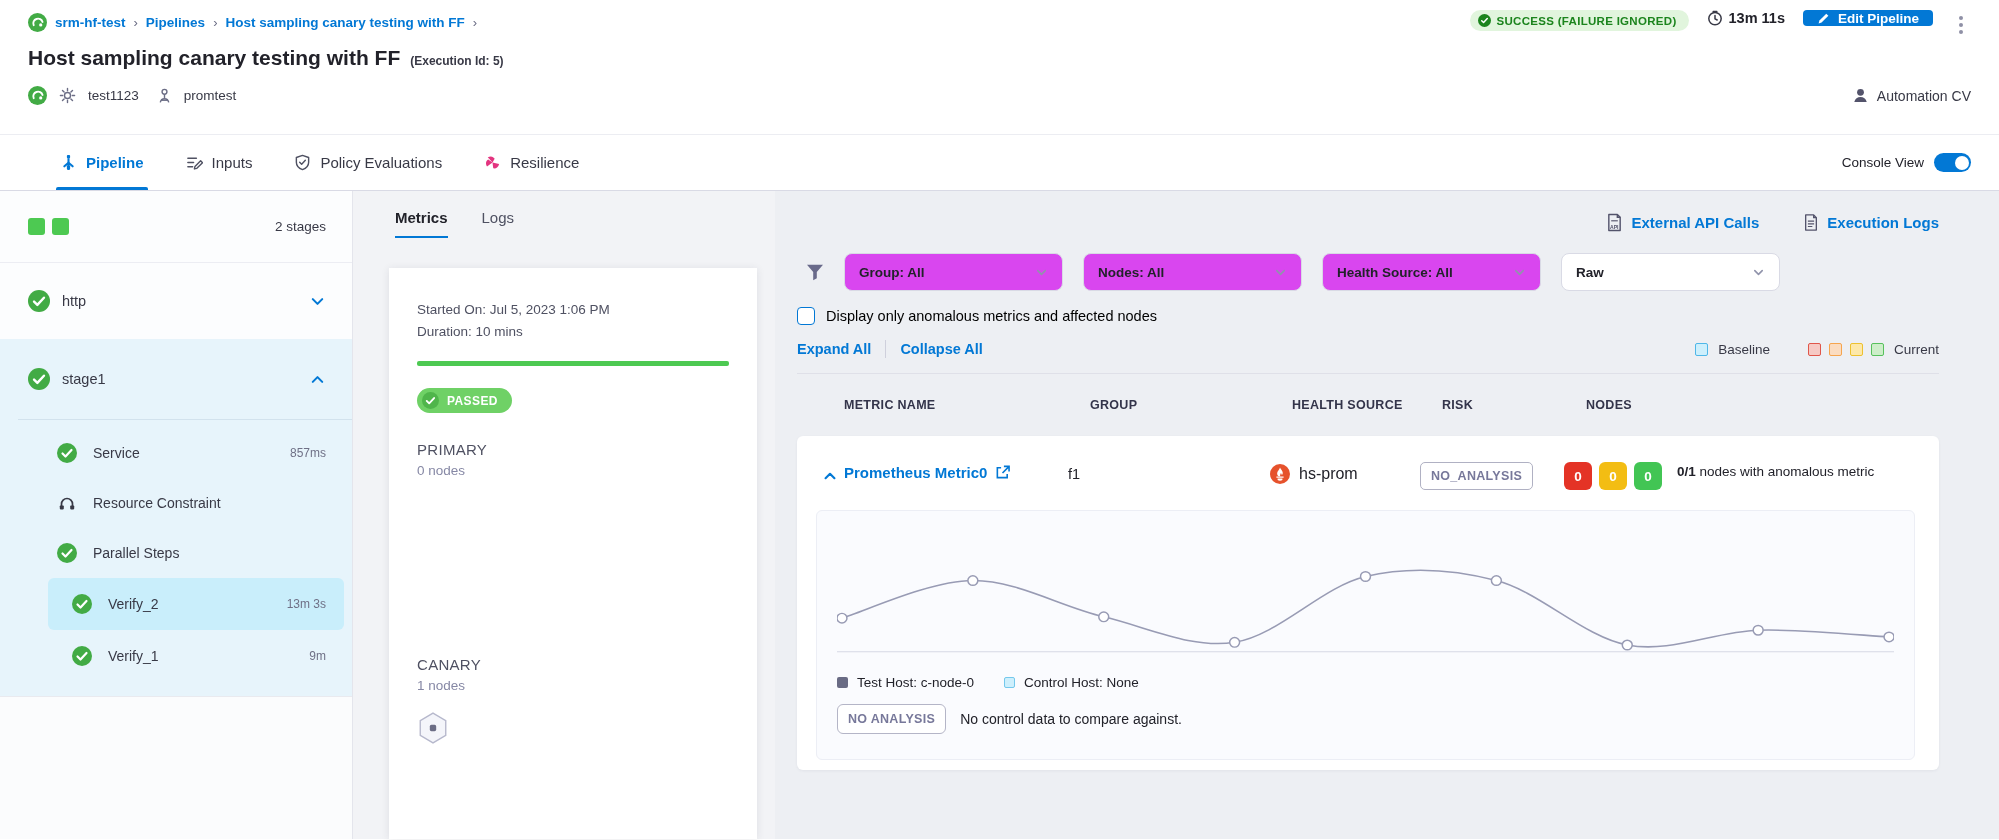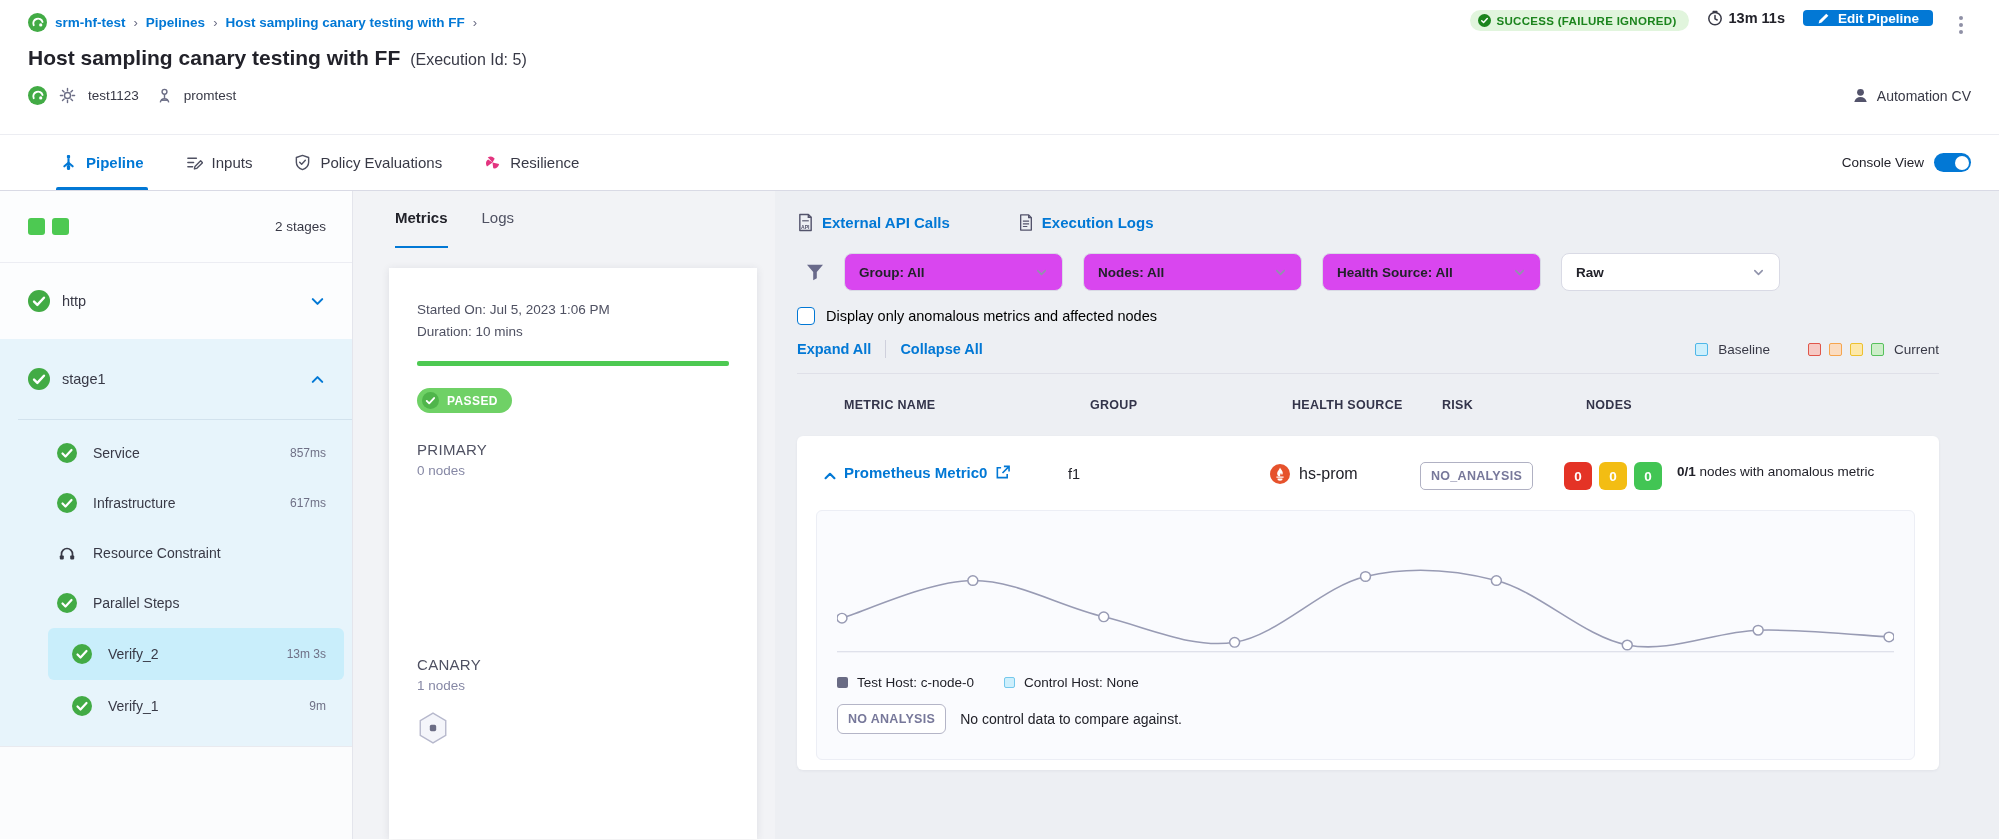--- a/index.html
+++ b/index.html
@@ -15,21 +15,21 @@
   .bc-right { display:flex; align-items:flex-start; gap:18px; }
   .status-badge { background:#e1f5dd; color:#1b841d; font-size:11.5px; font-weight:700; letter-spacing:.3px;
     border-radius:11px; padding:4px 12px 4px 8px; display:flex; align-items:center; gap:6px; }
   .dur { display:flex; align-items:center; gap:6px; font-size:14.5px; font-weight:700; color:#22222a; }
   .btn-primary { background:#0278d5; color:#fff; border:none; border-radius:4px; height:16px; padding:0 14px;
     font-size:13.5px; font-weight:700; display:flex; align-items:center; gap:8px; cursor:pointer; font-family:inherit; }
   .kebab { display:flex; flex-direction:column; gap:3px; padding:6px 8px; cursor:pointer; }
   .kebab i { width:4px; height:4px; border-radius:50%; background:#8f90a6; }
   .title-row { margin-top:6px; display:flex; align-items:baseline; gap:10px; }
   .page-title { font-size:21px; font-weight:700; color:#22222a; }
-  .exec-id { font-size:16px; color:#383946; }
+  .exec-id { font-size:12px; color:#383946;font-weight:bold; }
   .meta-row { margin-top:16px; display:flex; align-items:center; justify-content:space-between; }
   .meta-left { display:flex; align-items:center; gap:12px; font-size:13.5px; color:#383946; }
   .meta-left .lbl { margin-right:6px; }
   .user-chip { display:flex; align-items:center; gap:8px; font-size:14px; color:#383946; }
 
   
   .tabbar { height:57px; border-top:1px solid #ecedf2; border-bottom:1px solid #d9dae5;
     display:flex; align-items:stretch; padding:0 28px 0 60px; }
   .tab { display:flex; align-items:center; gap:9px; margin-right:42px; position:relative;
     font-size:15px; color:#383946; cursor:pointer; }
@@ -61,39 +61,39 @@
     font-size:14px; color:#383946; cursor:pointer; }
   .step .t, .child .t { margin-left:auto; font-size:12px; color:#6f7086; }
   .child { height:52px; display:flex; align-items:center; margin:0 8px 0 48px; padding:0 18px 0 24px;
     gap:16px; border-radius:6px; font-size:14px; color:#383946; cursor:pointer; }
   .child.selected { background:#c9eefb; }
   .sb-fill { flex:1; background:#fbfcfd; border-top:1px solid #e9eaef; }
 
   
   .mid { width:422px; background:#f2f3f6; position:relative; }
   .mid-tabs { position:absolute; left:42px; top:18px; display:flex; gap:34px; }
-  .mtab { font-size:15px; color:#4f5162; padding-bottom:22px; position:relative; cursor:pointer; }
+  .mtab { font-size:15px; color:#4f5162; padding-bottom:12px; position:relative; cursor:pointer; }
   .mtab.active { color:#22222a; font-weight:700; }
   .mtab.active::after { content:""; position:absolute; left:0; right:0; bottom:0; height:2.5px; background:#0278d5; }
   .mid-card { position:absolute; left:36px; top:77px; width:368px; bottom:0; background:#fff;
     box-shadow:0 1px 8px rgba(40,41,61,.10); padding:34px 28px 0 28px; }
   .mc-line { font-size:13.5px; color:#4f5162; }
   .mc-line + .mc-line { margin-top:7px; }
   .mc-bar { margin-top:22px; height:5px; background:#4dc952; border-radius:2px; }
   .passed { margin-top:22px; display:inline-flex; align-items:center; gap:8px; background:#6fd166;
     border-radius:13px; padding:4px 14px 4px 5px; }
   .passed .txt { color:#fff; font-size:12px; font-weight:700; letter-spacing:.4px; }
   .grp-label { margin-top:28px; font-size:15px; color:#4f5162; letter-spacing:.3px; }
   .grp-nodes { margin-top:5px; font-size:13.5px; color:#8688a5; }
   .canary-gap { height:150px; }
   .hexwrap { margin-top:18px; }
 
   
   .main { flex:1; background:#edeff3; padding:18px 60px 0 22px; overflow:hidden; }
-  .links-row { display:flex; gap:68px; height:26px; align-items:center; }
+  .links-row { display:flex; justify-content:flex-end; gap:44px; height:26px; align-items:center; }
   .plink { display:flex; align-items:center; gap:8px; color:#0278d5; font-size:15px; font-weight:700; cursor:pointer; }
   .filter-row { margin-top:18px; display:flex; align-items:center; gap:20px; }
   .funnel { margin:0 0 0 9px; }
   .dropdown { width:219px; height:38px; background:#d946ef; border:1px solid #d9dae5; border-radius:8px;
     display:flex; align-items:center; justify-content:space-between; padding:0 14px; cursor:pointer; }
   .dropdown.white { background:#fff; }
   .dropdown .dl { font-size:13.5px; font-weight:700; color:#22222a; }
   .checkbox-row { margin-top:16px; display:flex; align-items:center; gap:11px; }
   .cbox { width:18px; height:18px; border:1.5px solid #0278d5; border-radius:4px; background:#fff; cursor:pointer; }
   .cb-label { font-size:14.5px; color:#000000; }
@@ -315,28 +315,20 @@
 
         <div class="step">
           <svg width="20" height="20" viewBox="0 0 20 20">
               <circle cx="10" cy="10" r="10" fill="#42ab45"></circle>
               <path d="M5.5 10.5l3 3 6-6.5" stroke="#fff" stroke-width="2.2" fill="none" stroke-linecap="round" stroke-linejoin="round"></path>
             </svg>
           <span>Service</span>
           <span class="t">857ms</span>
         </div>
         <div class="step">
-          <svg width="20" height="20" viewBox="0 0 20 20">
-              <circle cx="10" cy="10" r="10" fill="#42ab45"></circle>
-              <path d="M5.5 10.5l3 3 6-6.5" stroke="#fff" stroke-width="2.2" fill="none" stroke-linecap="round" stroke-linejoin="round"></path>
-            </svg>
-          <span>Infrastructure</span>
-          <span class="t">617ms</span>
-        </div>
-        <div class="step">
           <svg width="20" height="18" viewBox="0 0 20 18">
               <path d="M4.5 12.5V10a5.5 5.5 0 0111 0v2.5" fill="none" stroke="#383946" stroke-width="1.7"></path>
               <rect x="2.8" y="11.4" width="4" height="4" rx="0.8" fill="#383946"></rect>
               <rect x="13.2" y="11.4" width="4" height="4" rx="0.8" fill="#383946"></rect>
             </svg>
           <span>Resource Constraint</span>
           <span class="t"></span>
         </div>
         <div class="step">
           <svg width="20" height="20" viewBox="0 0 20 20">

